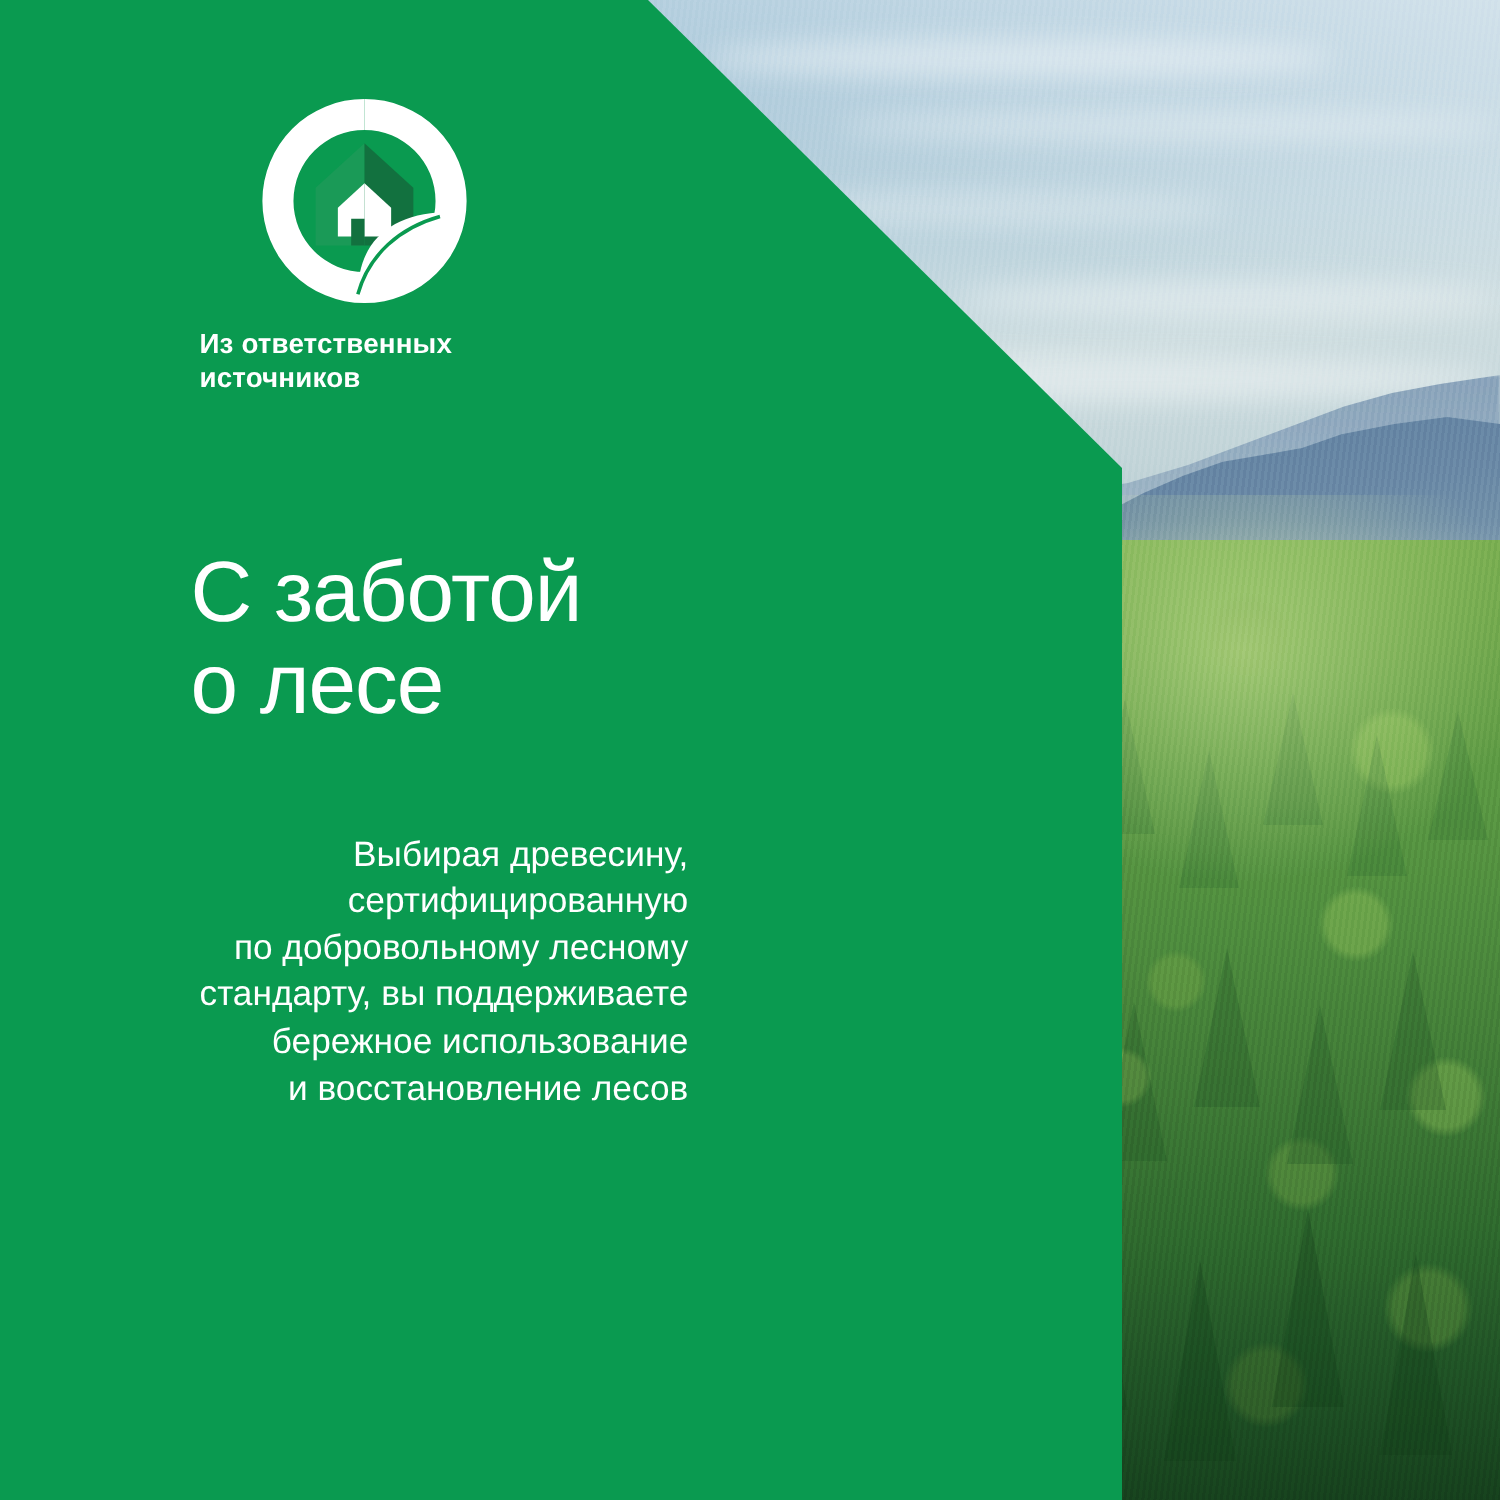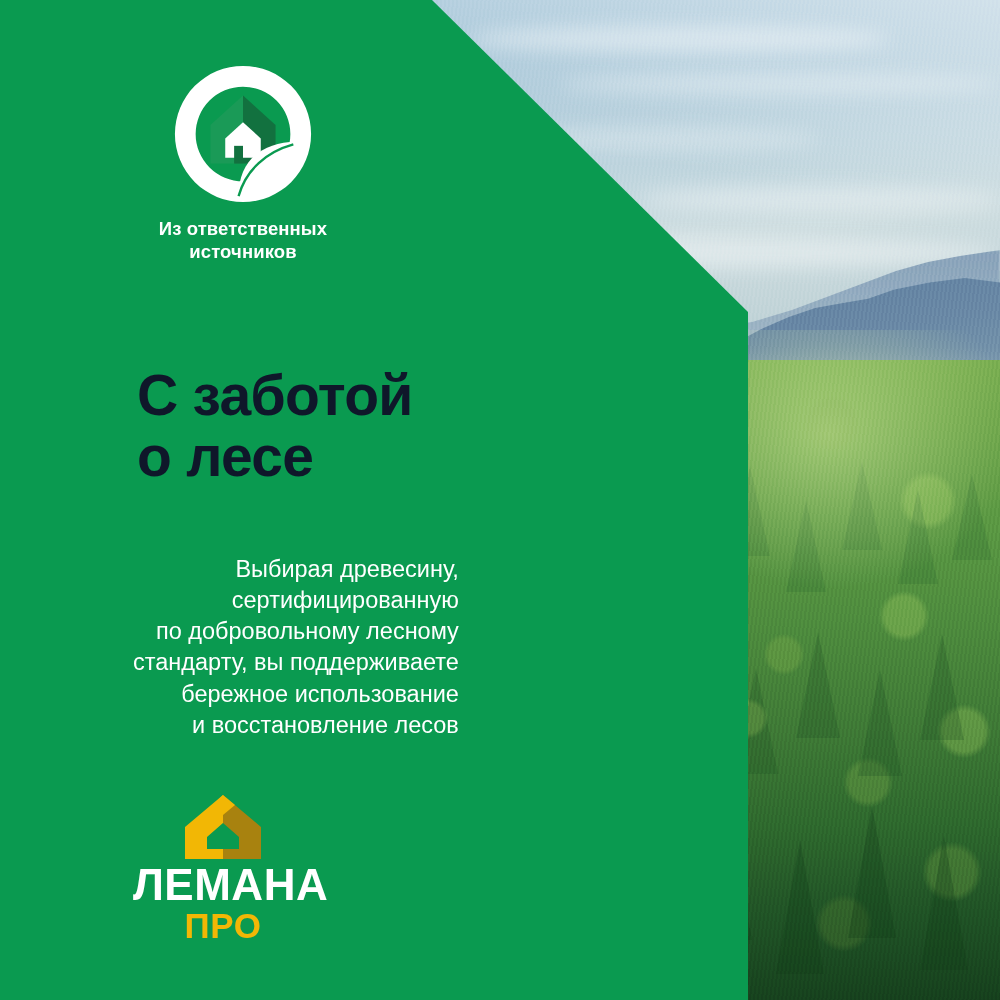--- a/index.html
+++ b/index.html
@@ -164,35 +164,35 @@
     left: 133px; top: 60px;
     width: 220px;
   }
   .eco-mark {
     width: 148px; height: 148px;
     margin: 0 auto;
     display: block;
   }
   .eco-caption {
     margin-top: 10px;
-    text-align: center;
+    text-align: left;
     color: #ffffff;
     font-size: 18.5px;
     font-weight: bold;
     line-height: 1.22;
     letter-spacing: .1px;
   }
 
   
   .headline {
     position: absolute;
-    left: 137px; top: 327px;
-    color: #0f172a;
+    left: 127px; top: 327px;
+    color: #ffffff;
     font-size: 57px;
-    font-weight: bold;
+    font-weight: normal;
     line-height: 1.06;
     letter-spacing: -0.7px;
     white-space: pre-line;
   }
 
   
   .body-copy {
     position: absolute;
     left: 133px; top: 530px;
     color: #ffffff;
@@ -321,30 +321,15 @@
     <h1 class="headline">С заботой
 о лесе</h1>
 
     <p class="body-copy">Выбирая древесину,
 сертифицированную
 по добровольному лесному
 стандарту, вы поддерживаете
 бережное использование
 и восстановление лесов</p>
 
-    <div class="brand">
-      <svg class="brand-house" width="96" height="68" viewBox="0 0 96 68">
-
-        <path d="M48 2 L10 34 L10 66 L32 66 L32 44 L48 30 Z" fill="#f2b705"></path>
-
-        <path d="M48 2 L86 34 L86 66 L64 66 L64 44 L48 30 Z" fill="#a8820f"></path>
-
-        <path d="M48 2 L60 12 L36 32 L26 24 Z" fill="#f2b705"></path>
-
-        <path d="M32 56 L64 56 L64 66 L32 66 Z" fill="#a8820f"></path>
-        <path d="M32 56 L48 56 L48 66 L32 66 Z" fill="#f2b705"></path>
-      </svg>
-      <div class="brand-name">ЛЕМАНА</div>
-      <div class="brand-sub">ПРО</div>
-    </div>
 
   </div>
 </div>
 
 </body></html>

